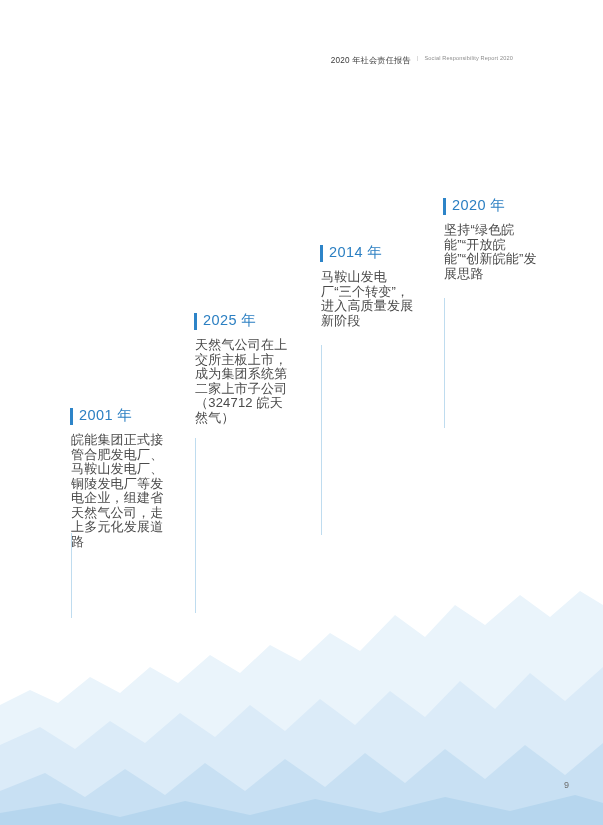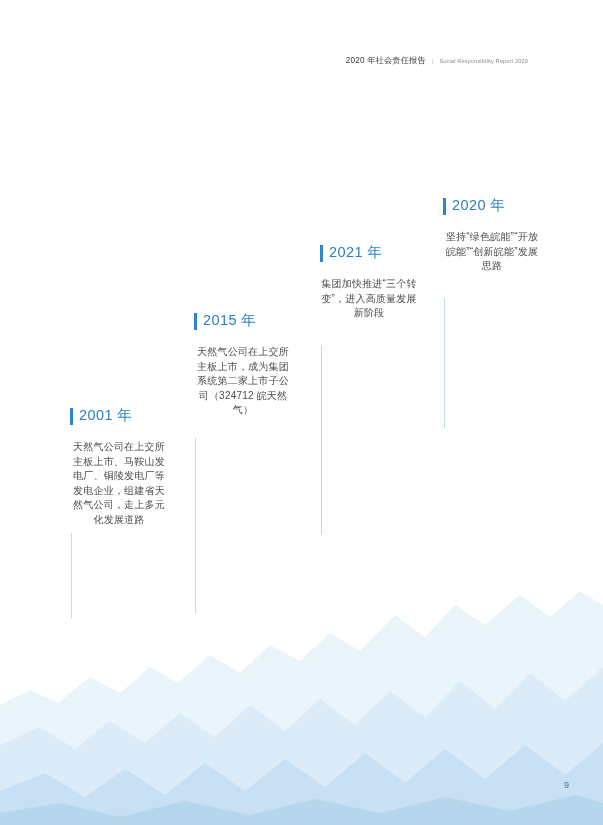--- a/index.html
+++ b/index.html
@@ -18,23 +18,23 @@
     width: 603px;
     height: 825px;
     background: #ffffff;
     overflow: hidden;
   }
 
   
   .header {
     position: absolute;
     top: 55px;
-    right: 75px;
+    right: 90px;
     display: flex;
-    align-items: center;
+    align-items: flex-start;
     gap: 6px;
     white-space: nowrap;
   }
   .header-cn {
     font-size: 8.2px;
     color: #3b3b3b;
     letter-spacing: 0.2px;
   }
   .header-sep {
     font-size: 6px;
@@ -79,27 +79,26 @@
     left: 9px;
     top: -2px;
     font-size: 14.5px;
     color: #2b7fc2;
     letter-spacing: 0.4px;
     white-space: nowrap;
   }
   .ms-desc {
     position: absolute;
     left: 1px;
-    top: 22px;
+    top: 12px;
     width: 96px;
-    font-size: 10px;
+    font-size: 13px;
     line-height: 14.5px;
     color: #4a4a4a;
     letter-spacing: 0.2px;
-    text-align: center;
   }
   .ms-stem {
     position: absolute;
     left: 1px;
     width: 1px;
     background: #bfdcef;
   }
 
   
   #ms-2003 { left: 70px; top: 408px; }
@@ -136,35 +135,35 @@
     <path d="M0,420 L0,340 L40,322 L75,344 L110,316 L145,338 L180,308 L215,332 L250,300 L285,326 L320,294 L355,320 L390,286 L425,312 L460,276 L495,304 L530,268 L565,296 L603,262 L603,420 Z" fill="#dbebf8"></path>
     <path d="M0,420 L0,386 L45,368 L85,392 L125,364 L165,390 L205,358 L245,386 L285,354 L325,382 L365,348 L405,378 L445,344 L485,374 L525,340 L565,370 L603,338 L603,420 Z" fill="#c8e0f3"></path>
     <path d="M0,420 L0,408 L60,398 L120,412 L185,396 L250,410 L315,394 L380,408 L445,392 L510,406 L575,390 L603,398 L603,420 Z" fill="#b6d6ee"></path>
   </svg>
 
   <div class="timeline">
 
     <div class="milestone" id="ms-2003">
       <span class="ms-bar"></span>
       <span class="ms-year">2001 年</span>
-      <p class="ms-desc">天然气公司在上交所主板上市、马鞍山发电厂、铜陵发电厂等发电企业，组建省天然气公司，走上多元化发展道路</p>
+      <p class="ms-desc">皖能集团正式接管合肥发电厂、马鞍山发电厂、铜陵发电厂等发电企业，组建省天然气公司，走上多元化发展道路</p>
       <span class="ms-stem"></span>
     </div>
 
     <div class="milestone" id="ms-2017">
       <span class="ms-bar"></span>
-      <span class="ms-year">2015 年</span>
+      <span class="ms-year">2025 年</span>
       <p class="ms-desc">天然气公司在上交所主板上市，成为集团系统第二家上市子公司（324712 皖天然气）</p>
       <span class="ms-stem"></span>
     </div>
 
     <div class="milestone" id="ms-2019">
       <span class="ms-bar"></span>
-      <span class="ms-year">2021 年</span>
-      <p class="ms-desc">集团加快推进“三个转变”，进入高质量发展新阶段</p>
+      <span class="ms-year">2014 年</span>
+      <p class="ms-desc">马鞍山发电厂“三个转变”，进入高质量发展新阶段</p>
       <span class="ms-stem"></span>
     </div>
 
     <div class="milestone" id="ms-2020">
       <span class="ms-bar"></span>
       <span class="ms-year">2020 年</span>
       <p class="ms-desc">坚持“绿色皖能”“开放皖能”“创新皖能”发展思路</p>
       <span class="ms-stem"></span>
     </div>
 

